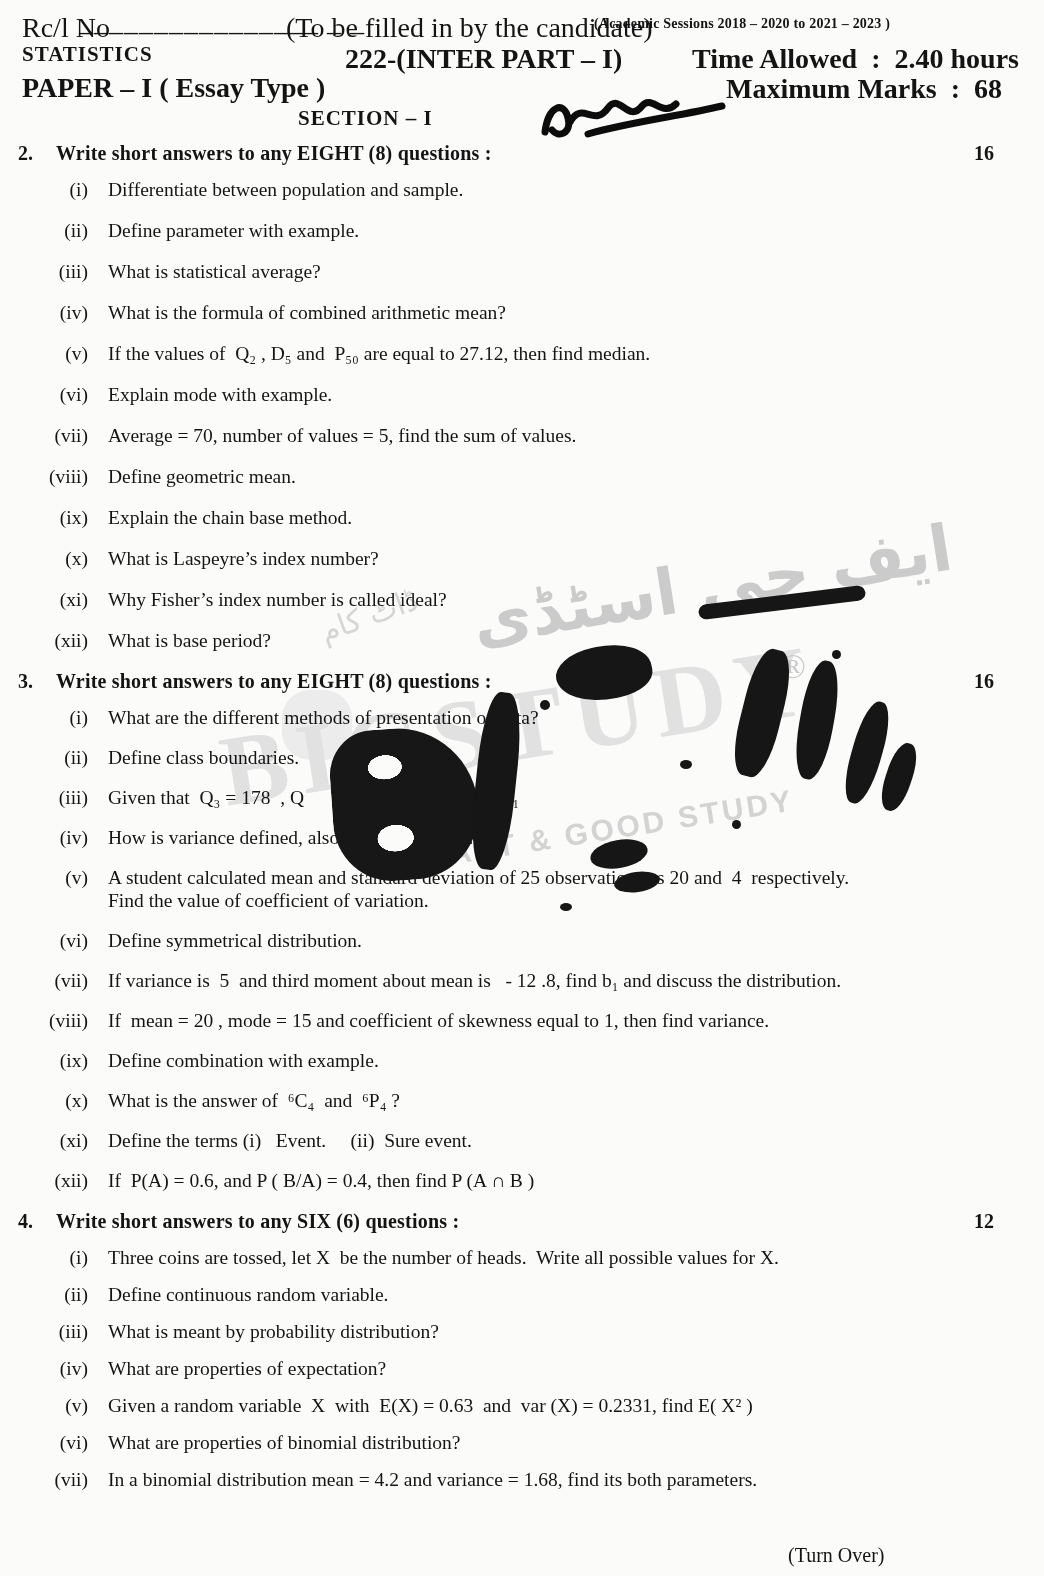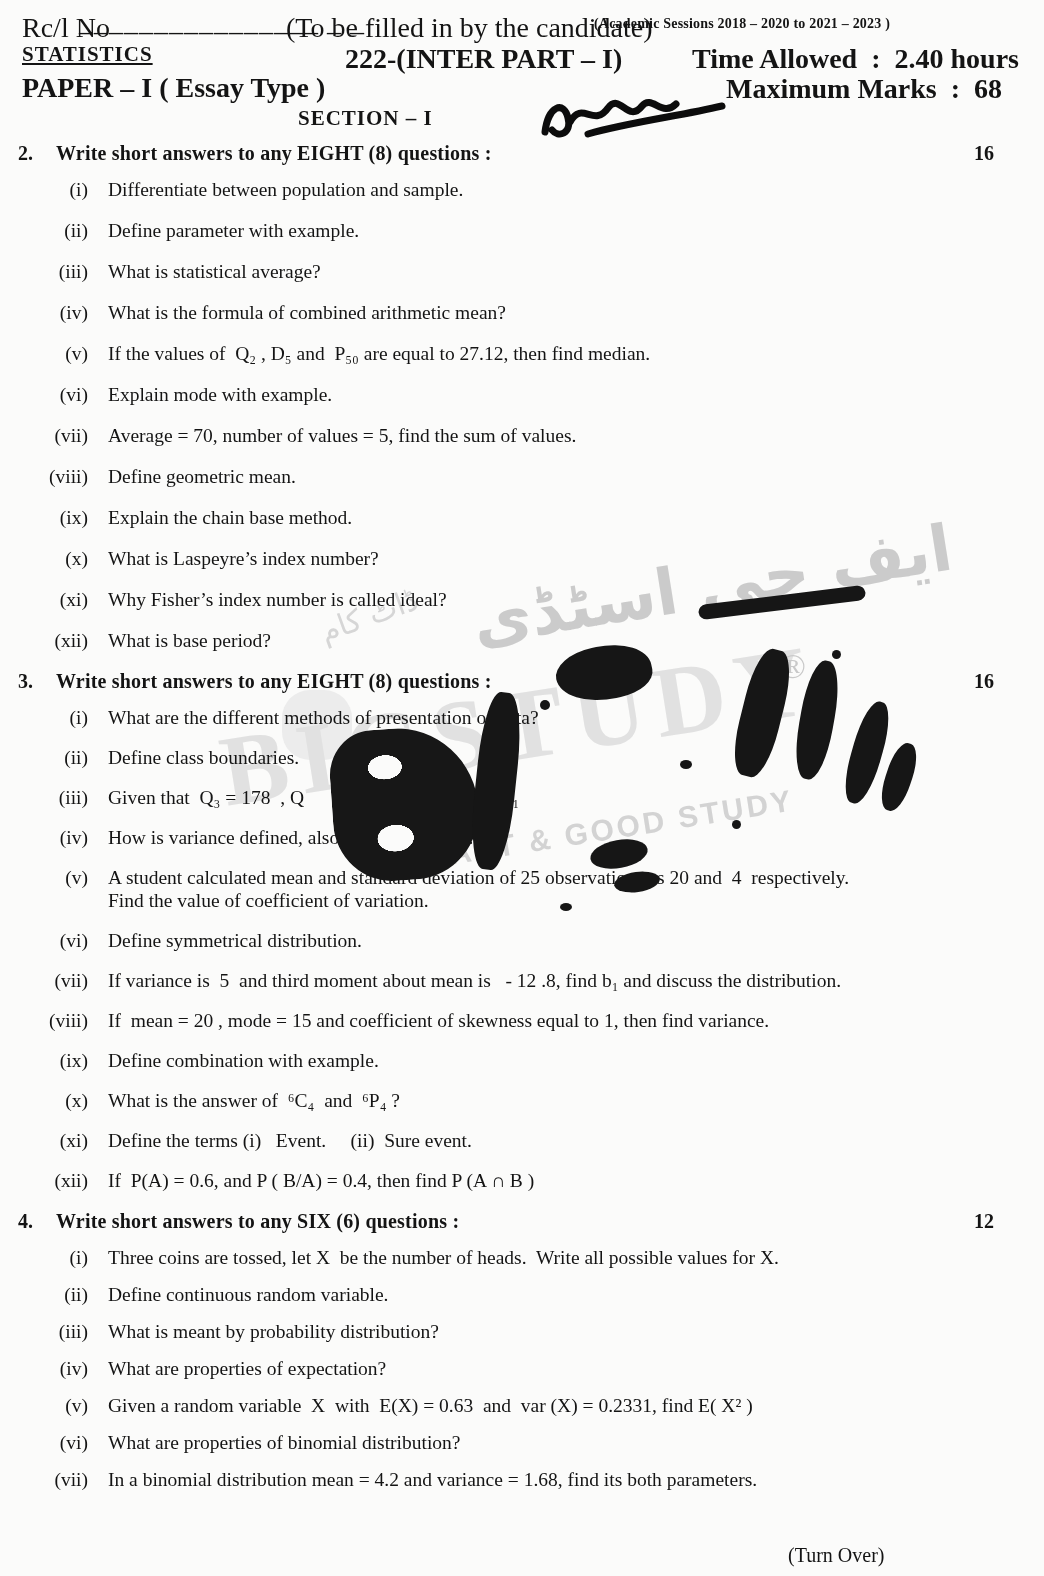--- a/index.html
+++ b/index.html
@@ -76,21 +76,21 @@
 <div class="abs wm wm-urdu-small">ڈاٹ کام</div>
 <div class="abs wm wm-brand">BIGSTUDY</div>
 <div class="abs wm wm-reg">®</div>
 <div class="abs wm wm-tagline">FAST &amp; GOOD STUDY</div>
 
 <div class="abs hdr" style="left:22px;top:12px;">Rc/l No</div>
 <div class="abs hdr roll-blank" style="left:79px;top:6px;font-style:italic;">________________ _ _</div>
 <div class="abs hdr" style="left:286px;top:12px;">(To be filled in by the candidate)</div>
 <div class="abs sessions" style="left:594px;top:16px;">(Academic Sessions 2018 – 2020 to 2021 – 2023 )</div>
 
-<div class="abs hdr b" style="left:22px;top:42px;font-size:21px;letter-spacing:1px;text-decoration:underline;">STATISTICS</div>
+<div class="abs hdr b" style="left:22px;top:42px;font-size:21px;letter-spacing:1px;">STATISTICS</div>
 <div class="abs hdr b" style="left:345px;top:43px;">222-(INTER PART – I)</div>
 <div class="abs hdr b" style="left:692px;top:43px;">Time Allowed  :  2.40 hours</div>
 
 <div class="abs hdr b" style="left:22px;top:72px;">PAPER – I ( Essay Type )</div>
 <div class="abs hdr b" style="left:726px;top:73px;">Maximum Marks  :  68</div>
 
 <div class="abs section-title" style="left:298px;top:106px;">SECTION – I</div>
 
 <svg class="abs scribble" style="left:530px;top:88px;" width="200" height="62" viewBox="0 0 200 62">
   <path d="M15,44 C18,18 34,12 38,30 C42,46 28,50 22,42

